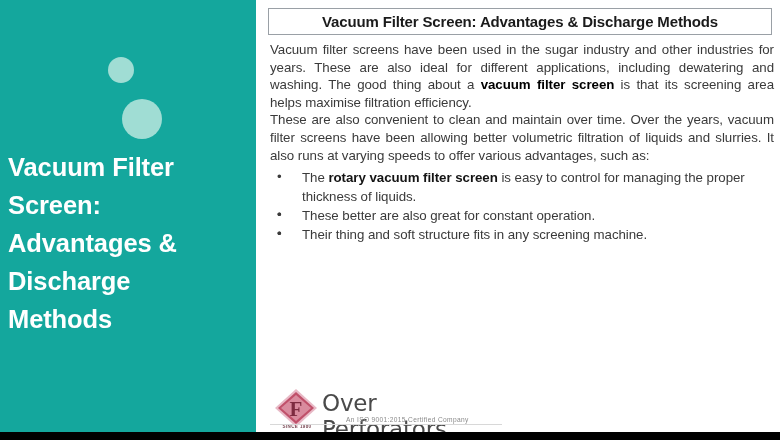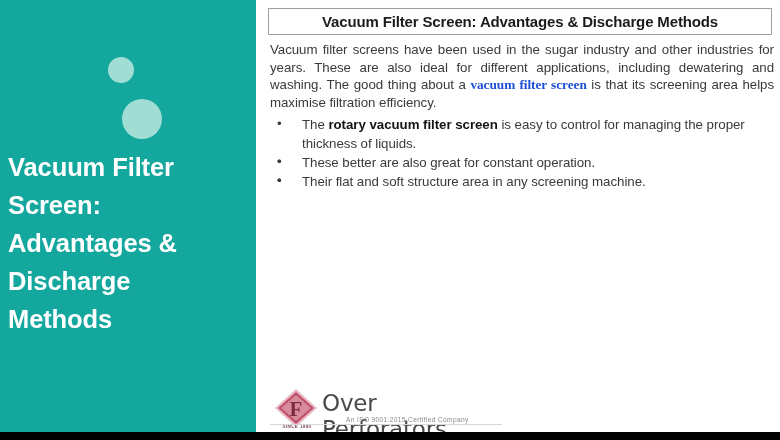--- a/index.html
+++ b/index.html
@@ -111,21 +111,21 @@
 
   .para {
     color: #3a3a3a;
     font-size: 13.3px;
     line-height: 17.6px;
     text-align: justify;
     text-justify: inter-word;
     margin: 0 0 0 0;
     letter-spacing: -0.05px;
   }
-  .para b { color: #1d4ed8; font-weight: bold; font-family: Liberation Serif, serif; }
+  .para b { color: #000000; font-weight: bold; }
   .para-last-left { text-align-last: left; }
 
   #bullet-list {
     margin: 4px 0 0 0;
     padding: 0;
     list-style: none;
   }
   .bullet-row {
     position: relative;
     padding-left: 32px;
@@ -230,39 +230,40 @@
   <div id="doc-left-rule"></div>
 
   <div id="doc-panel">
 
     <div id="title-box">
       <span id="title-box-text">Vacuum Filter Screen: Advantages &amp; Discharge Methods</span>
     </div>
 
     <div id="body-area">
       <p class="para para-last-left"><span>Vacuum filter screens have been used in the sugar industry and other industries for years. These are also ideal for different applications, including dewatering and washing. The good thing about a </span><b>vacuum filter screen</b><span> is that its screening area helps maximise filtration efficiency.</span></p>
+      <p class="para para-last-left"><span>These are also convenient to clean and maintain over time. Over the years, vacuum filter screens have been allowing better volumetric filtration of liquids and slurries. It also runs at varying speeds to offer various advantages, such as:</span></p>
 
       <ul id="bullet-list">
         <li class="bullet-row">
           <span class="bullet-mark">•</span>
           <span class="bullet-text"><span>The </span><b>rotary vacuum filter screen</b><span> is easy to control for managing the proper thickness of liquids.</span></span>
         </li>
         <li class="bullet-row">
           <span class="bullet-mark">•</span>
         </li>
         <li class="bullet-row">
           <span class="bullet-mark">•</span>
           <span class="bullet-text"><span>These better are also great for constant operation.</span></span>
         </li>
         <li class="bullet-row">
           <span class="bullet-mark">•</span>
         </li>
         <li class="bullet-row">
           <span class="bullet-mark">•</span>
-          <span class="bullet-text"><span>Their flat and soft structure area in any screening machine.</span></span>
+          <span class="bullet-text"><span>Their thing and soft structure fits in any screening machine.</span></span>
         </li>
       </ul>
     </div>
 
     <div id="logo-block">
       <div id="logo-mark">
         <svg viewBox="0 0 44 40" width="44" height="40" aria-hidden="true">
           <polygon points="22,1 43,20 22,39 1,20" fill="#e8b9c6"></polygon>
           <polygon points="22,4 40,20 22,36 4,20" fill="#c0506a"></polygon>
           <polygon points="22,7 37,20 22,33 7,20" fill="#d98b9e"></polygon>

